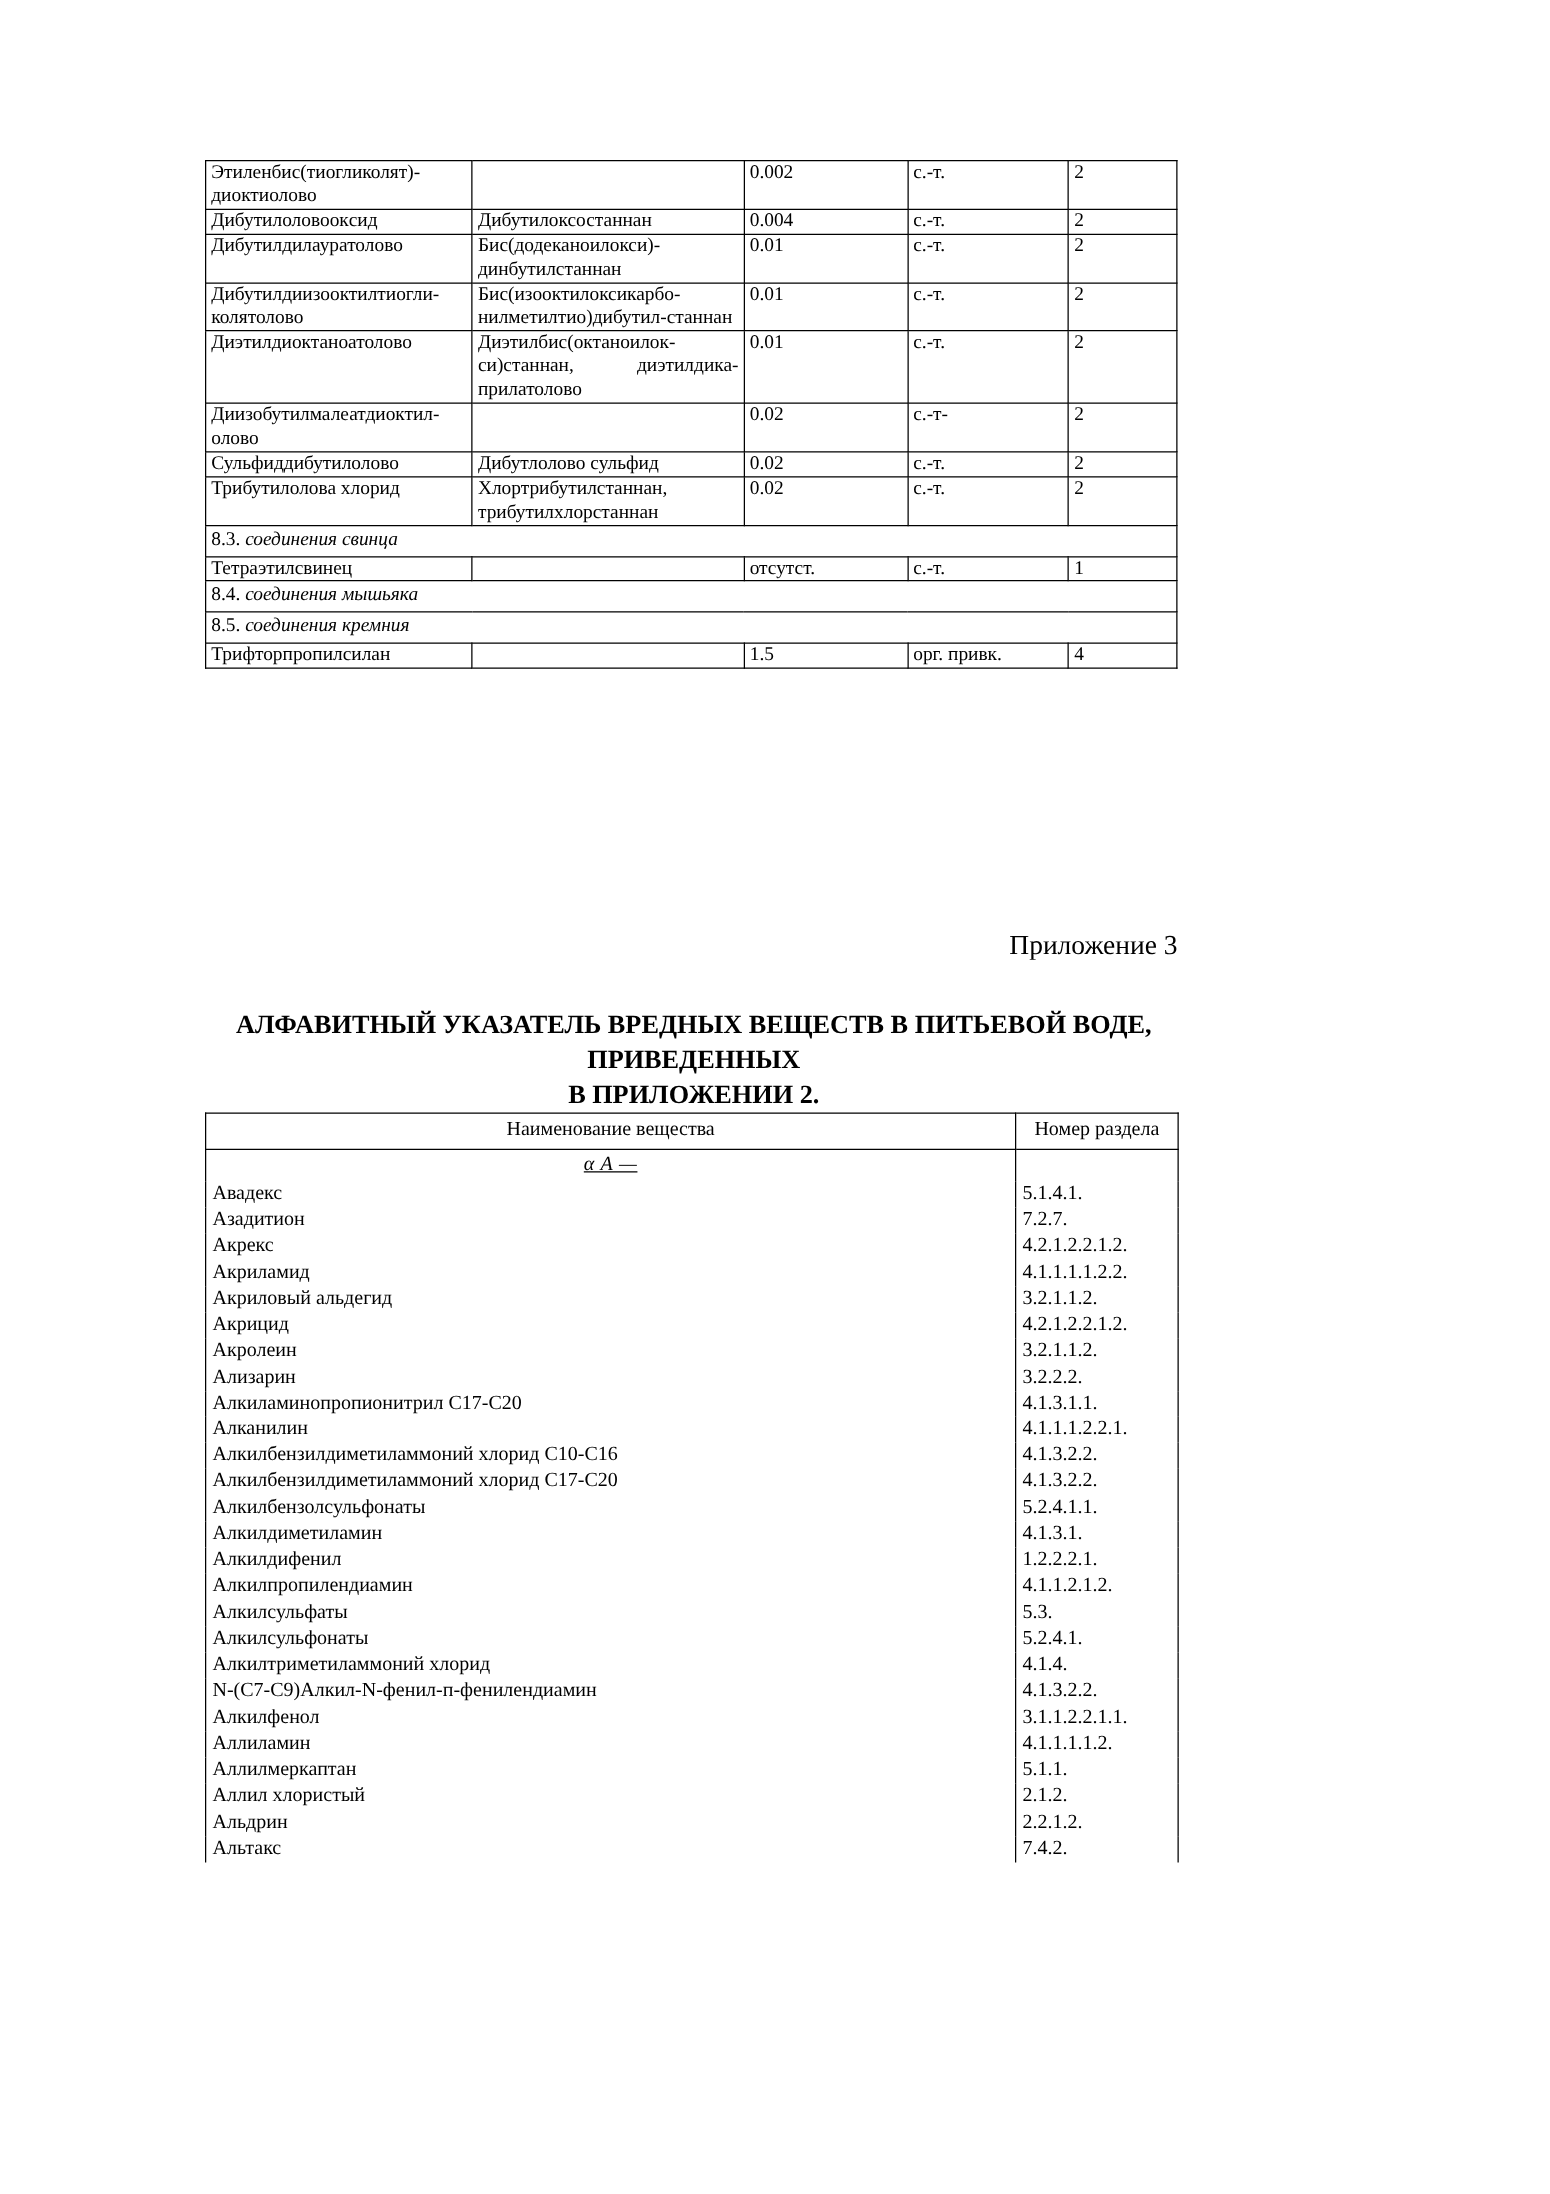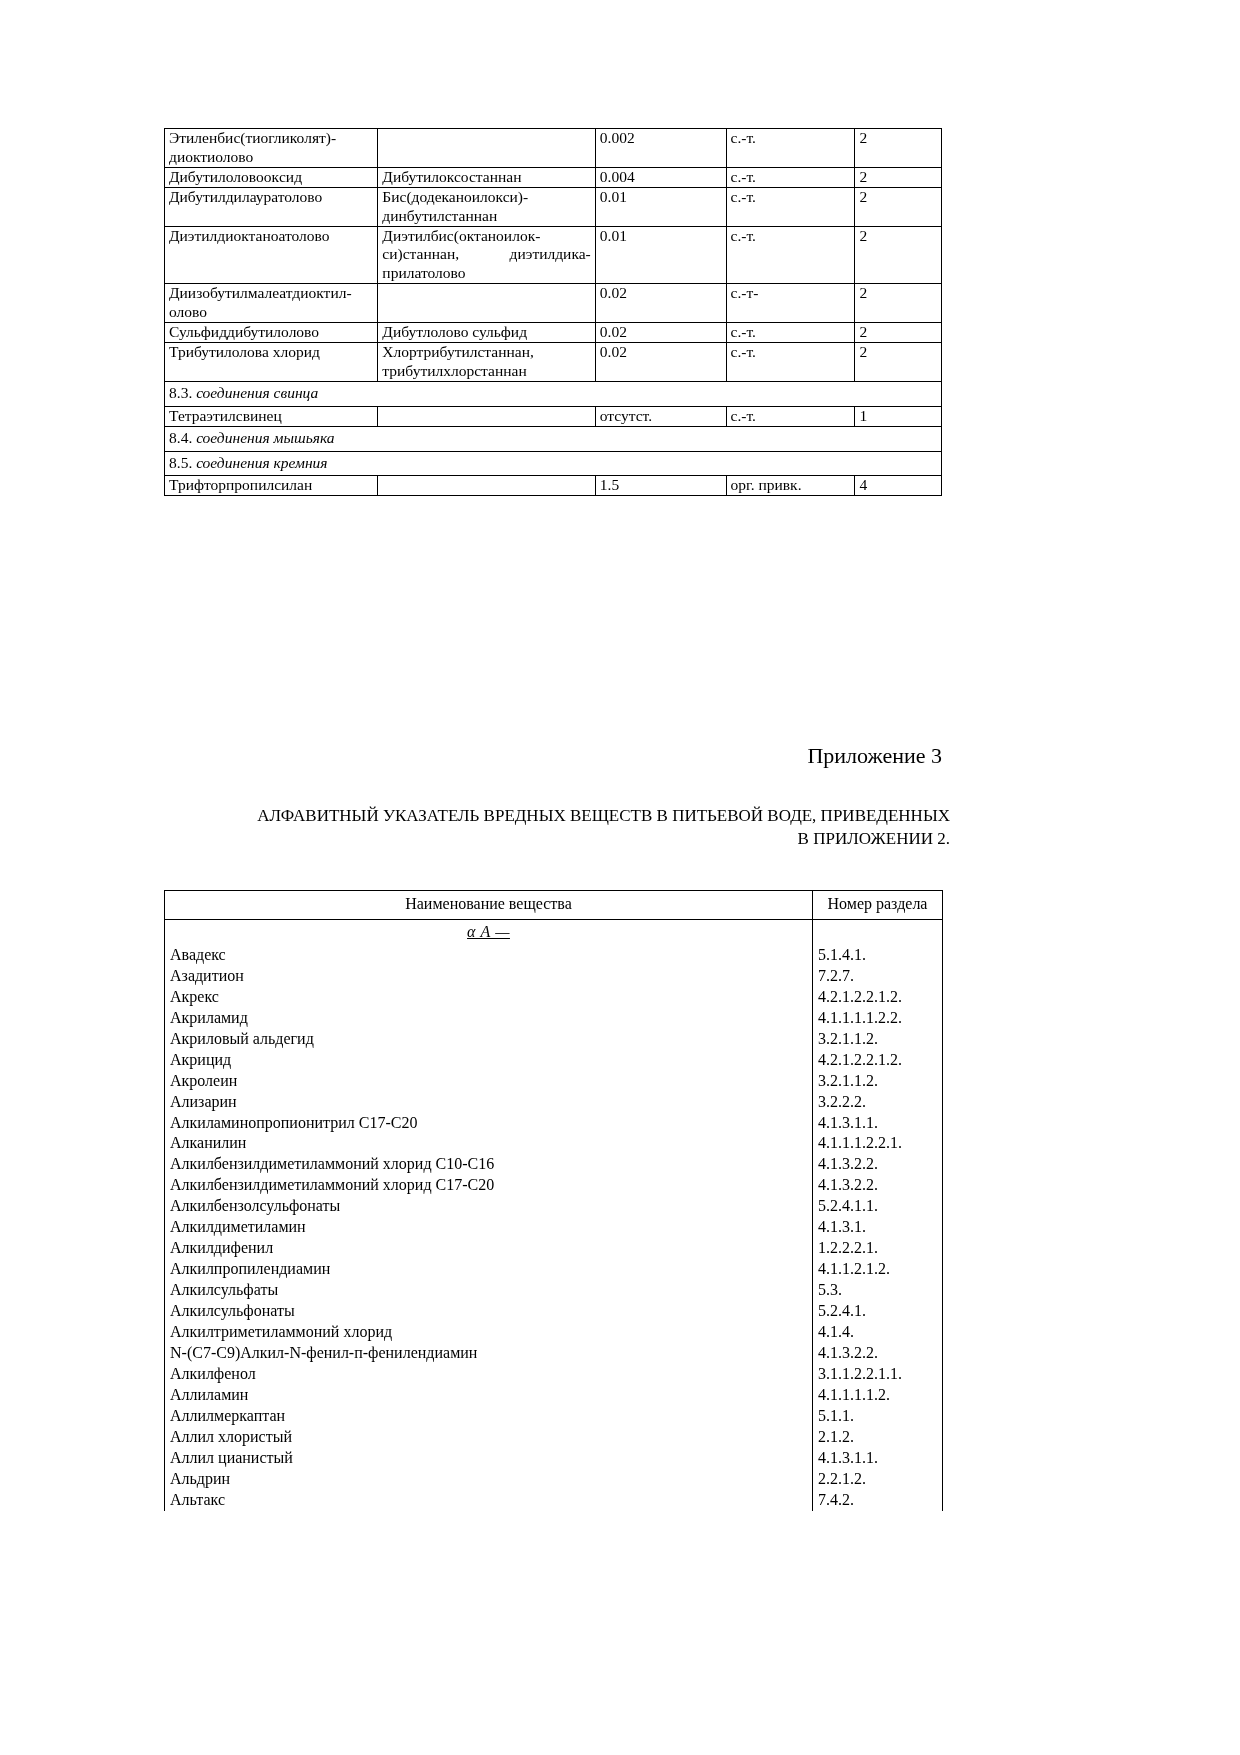--- a/index.html
+++ b/index.html
@@ -62,23 +62,24 @@
     font-size: 22px;
     line-height: 1.30;
   }
   .appx-label .l2 { display: block; padding-right: 6px; }
 
   .appx-title {
     position: absolute;
     left: 160px;
     top: 805px;
     width: 790px;
-    text-align: right;
-    font-size: 17px;
+    text-align: center;
+    font-size: 21px;
     line-height: 1.34;
+    font-weight: bold;
   }
 
   
   .tbl2 {
     position: absolute;
     left: 164px;
     top: 890px;
     width: 778px;
     border-collapse: collapse;
     table-layout: fixed;
@@ -142,20 +143,27 @@
       </tr>
 
       <tr class="entry">
         <td class="just">Дибутилдилауратолово</td>
         <td class="just">Бис(додеканоилокси)-динбутилстаннан</td>
         <td>0.01</td>
         <td>с.-т.</td>
         <td>2</td>
       </tr>
 
+      <tr class="entry">
+        <td class="just">Дибутилдиизооктилтиогли-колятолово</td>
+        <td class="just">Бис(изооктилоксикарбо-нилметилтио)дибутил-станнан</td>
+        <td>0.01</td>
+        <td>с.-т.</td>
+        <td>2</td>
+      </tr>
 
       <tr class="entry">
         <td class="just">Диэтилдиоктаноатолово</td>
         <td class="just">Диэтилбис(октаноилок-си)станнан, диэтилдика-прилатолово</td>
         <td>0.01</td>
         <td>с.-т.</td>
         <td>2</td>
       </tr>
 
       <tr class="entry">
@@ -330,24 +338,20 @@
       </tr>
       <tr class="entry">
         <td>Аллилмеркаптан</td>
         <td>5.1.1.</td>
       </tr>
       <tr class="entry">
         <td>Аллил хлористый</td>
         <td>2.1.2.</td>
       </tr>
       <tr class="entry">
-        <td>Аллил цианистый</td>
-        <td>4.1.3.1.1.</td>
-      </tr>
-      <tr class="entry">
         <td>Альдрин</td>
         <td>2.2.1.2.</td>
       </tr>
       <tr class="entry">
         <td>Альтакс</td>
         <td>7.4.2.</td>
       </tr>
 
     </tbody>
   </table>

